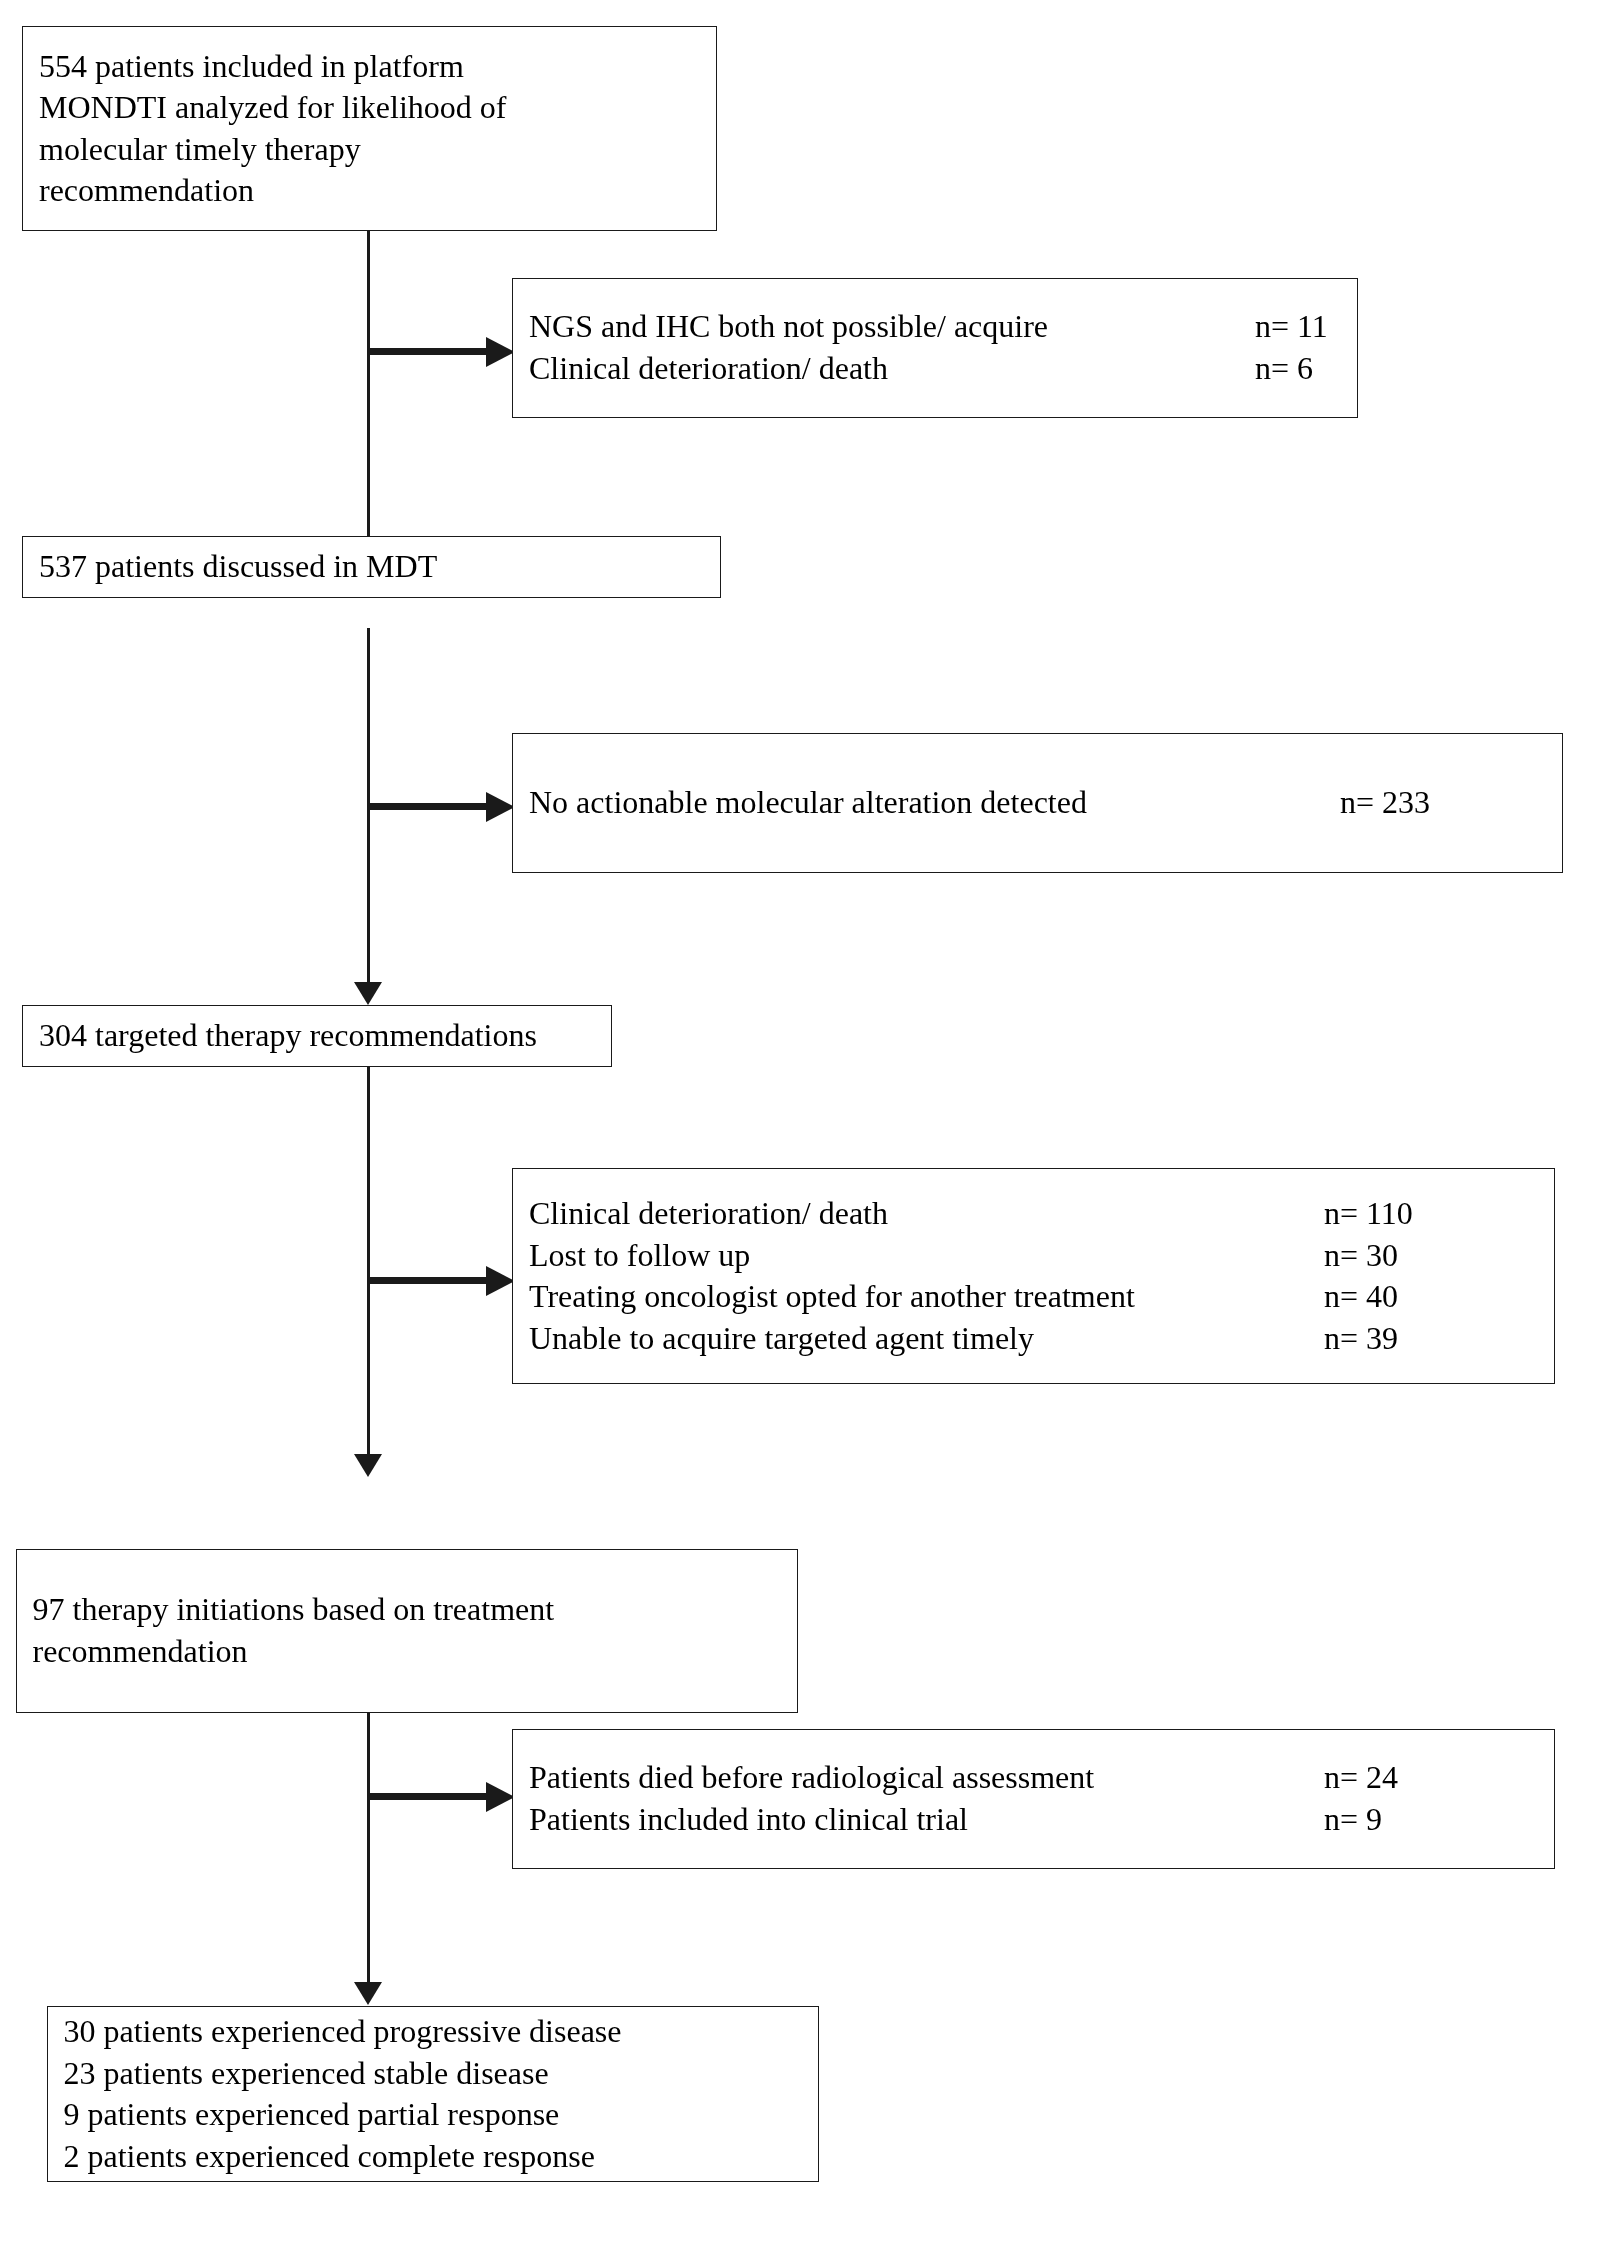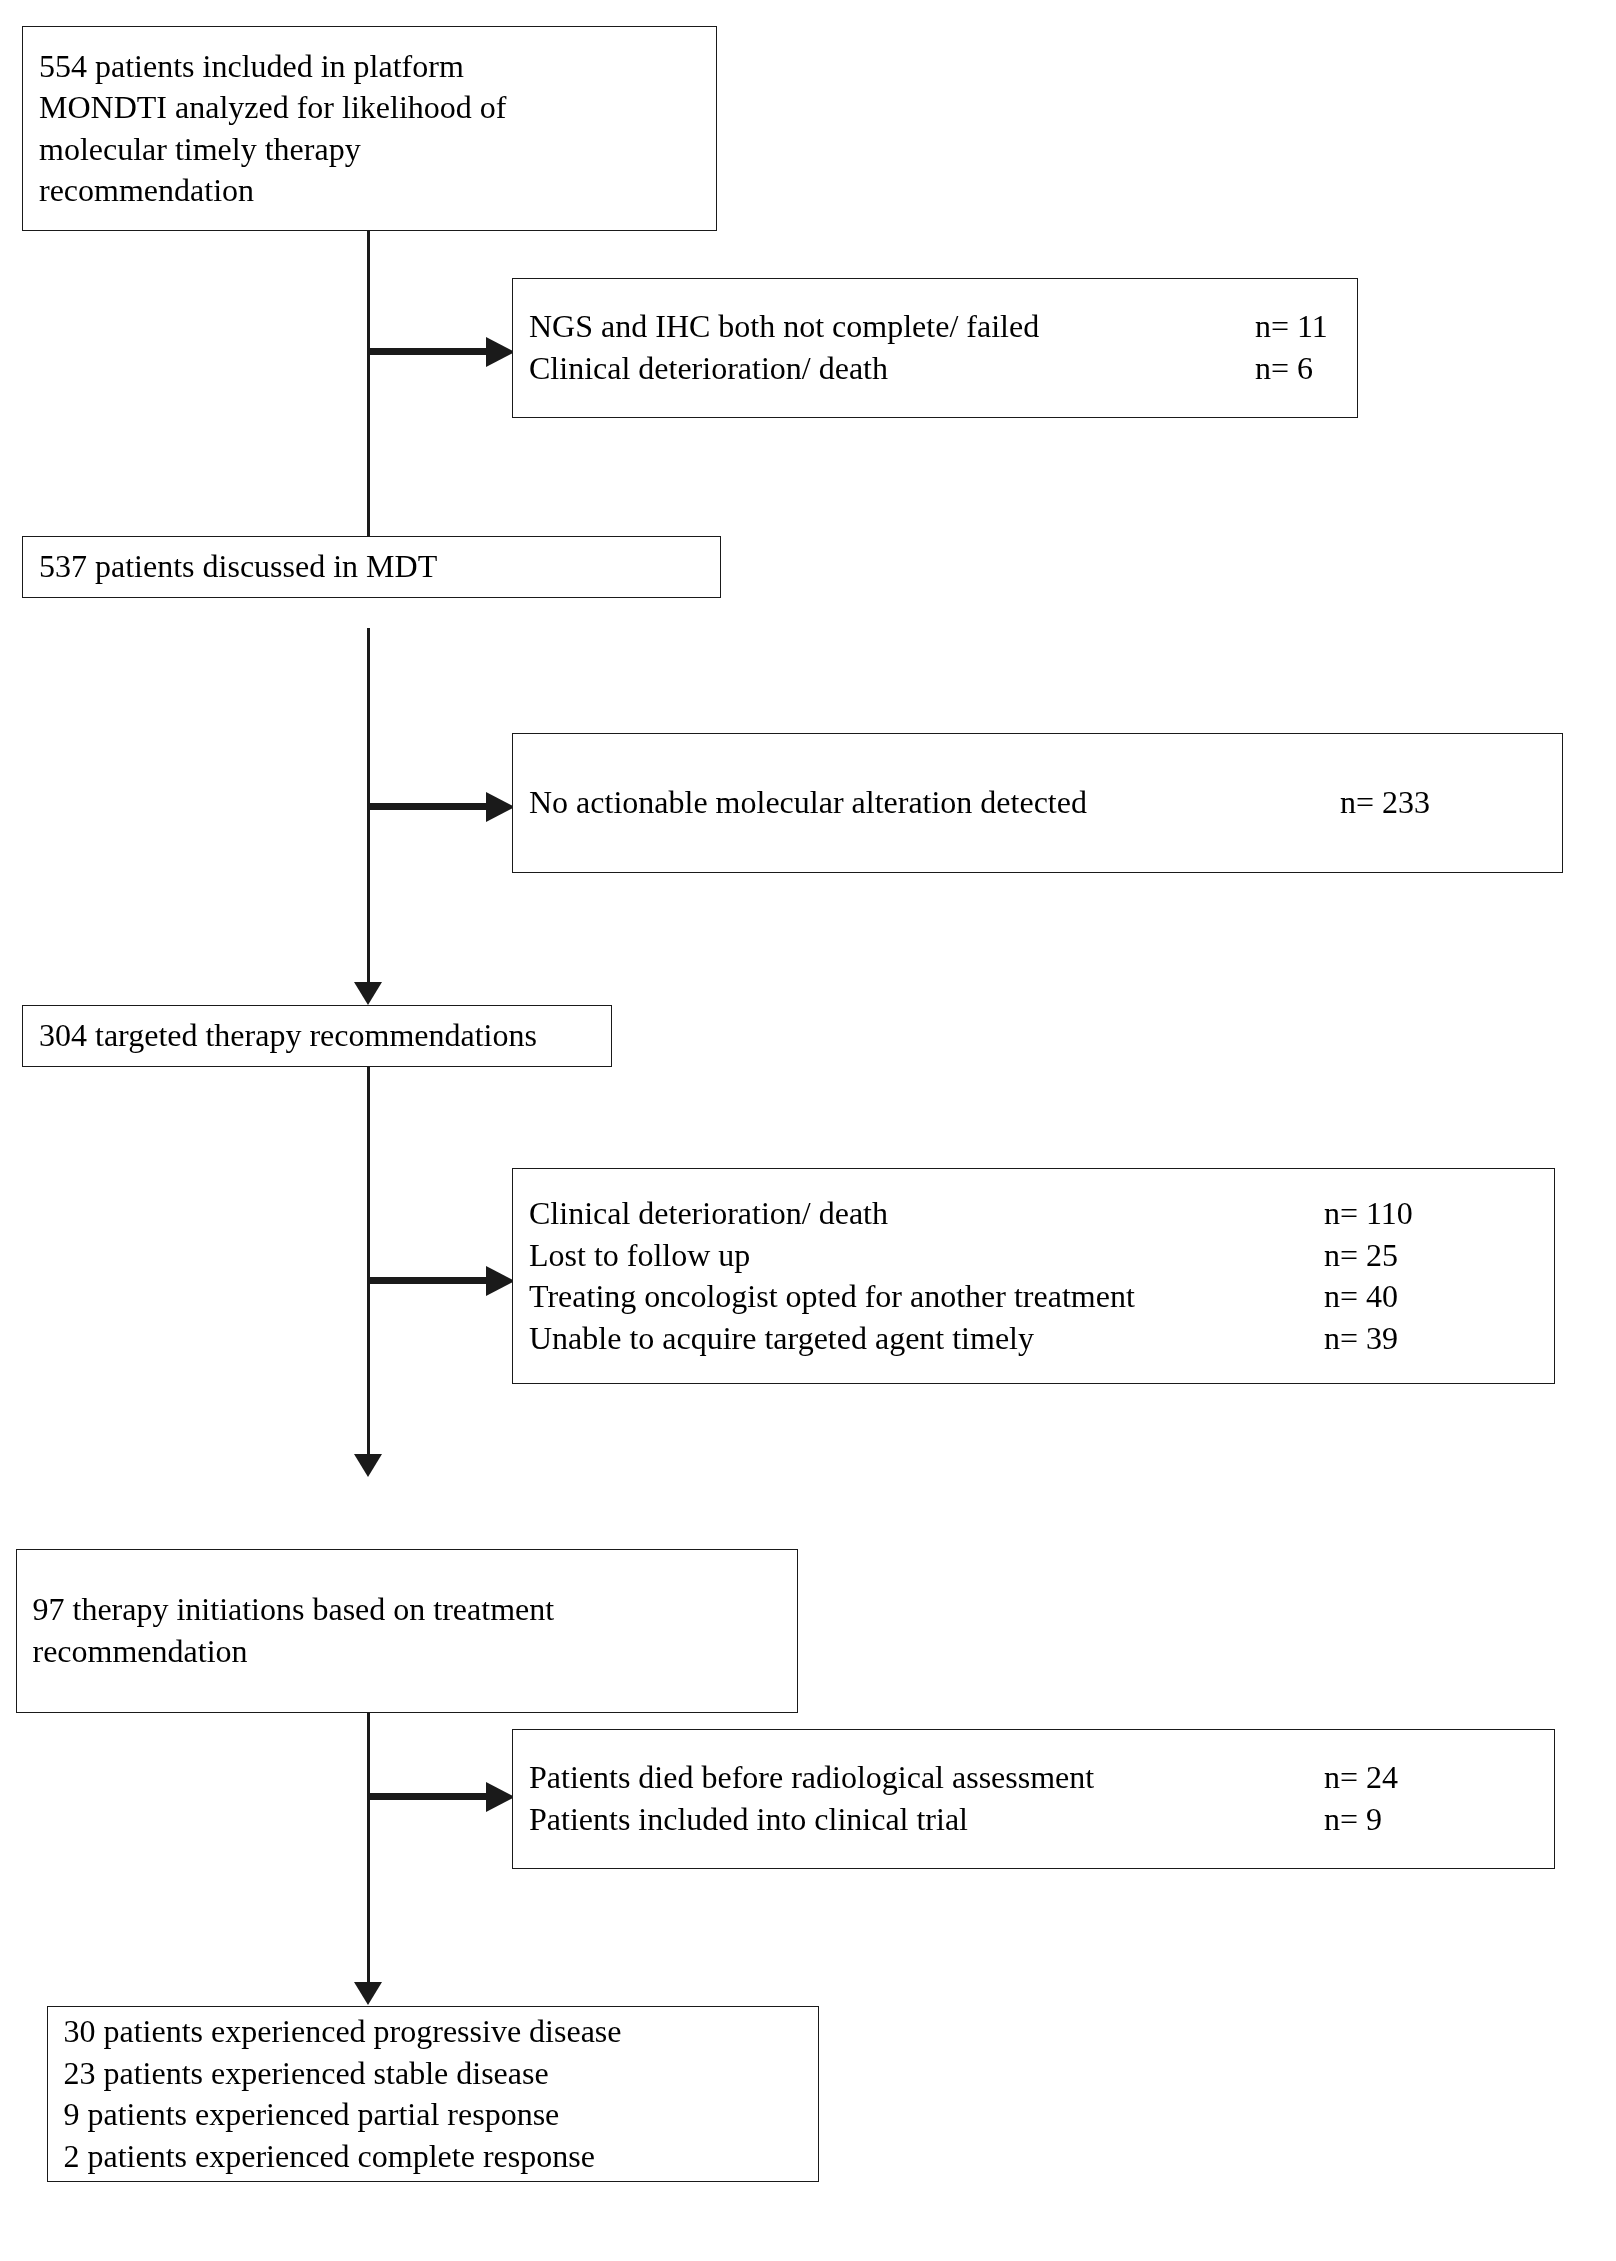--- a/index.html
+++ b/index.html
@@ -160,21 +160,21 @@
       </div>
       <div class="line">
         <span class="label">2 patients experienced complete response</span>
       </div>
     </div>
   </div>
 
   <div class="node" style="left:512px; top:278px; width:846px; height:140px;">
     <div class="node-inner">
       <div class="line">
-        <span class="label">NGS and IHC both not complete/ failed</span>
+        <span class="label">NGS and IHC both not possible/ acquire</span>
         <span class="count" style="left:726px;">n= 11</span>
       </div>
       <div class="line">
         <span class="label">Clinical deterioration/ death</span>
         <span class="count" style="left:726px;">n= 6</span>
       </div>
     </div>
   </div>
 
   <div class="node" style="left:512px; top:733px; width:1051px; height:140px;">
@@ -187,21 +187,21 @@
   </div>
 
   <div class="node" style="left:512px; top:1168px; width:1043px; height:216px;">
     <div class="node-inner">
       <div class="line">
         <span class="label">Clinical deterioration/ death</span>
         <span class="count" style="left:795px;">n= 110</span>
       </div>
       <div class="line">
         <span class="label">Lost to follow up</span>
-        <span class="count" style="left:795px;">n= 25</span>
+        <span class="count" style="left:795px;">n= 30</span>
       </div>
       <div class="line">
         <span class="label">Treating oncologist opted for another treatment</span>
         <span class="count" style="left:795px;">n= 40</span>
       </div>
       <div class="line">
         <span class="label">Unable to acquire targeted agent timely</span>
         <span class="count" style="left:795px;">n= 39</span>
       </div>
     </div>

